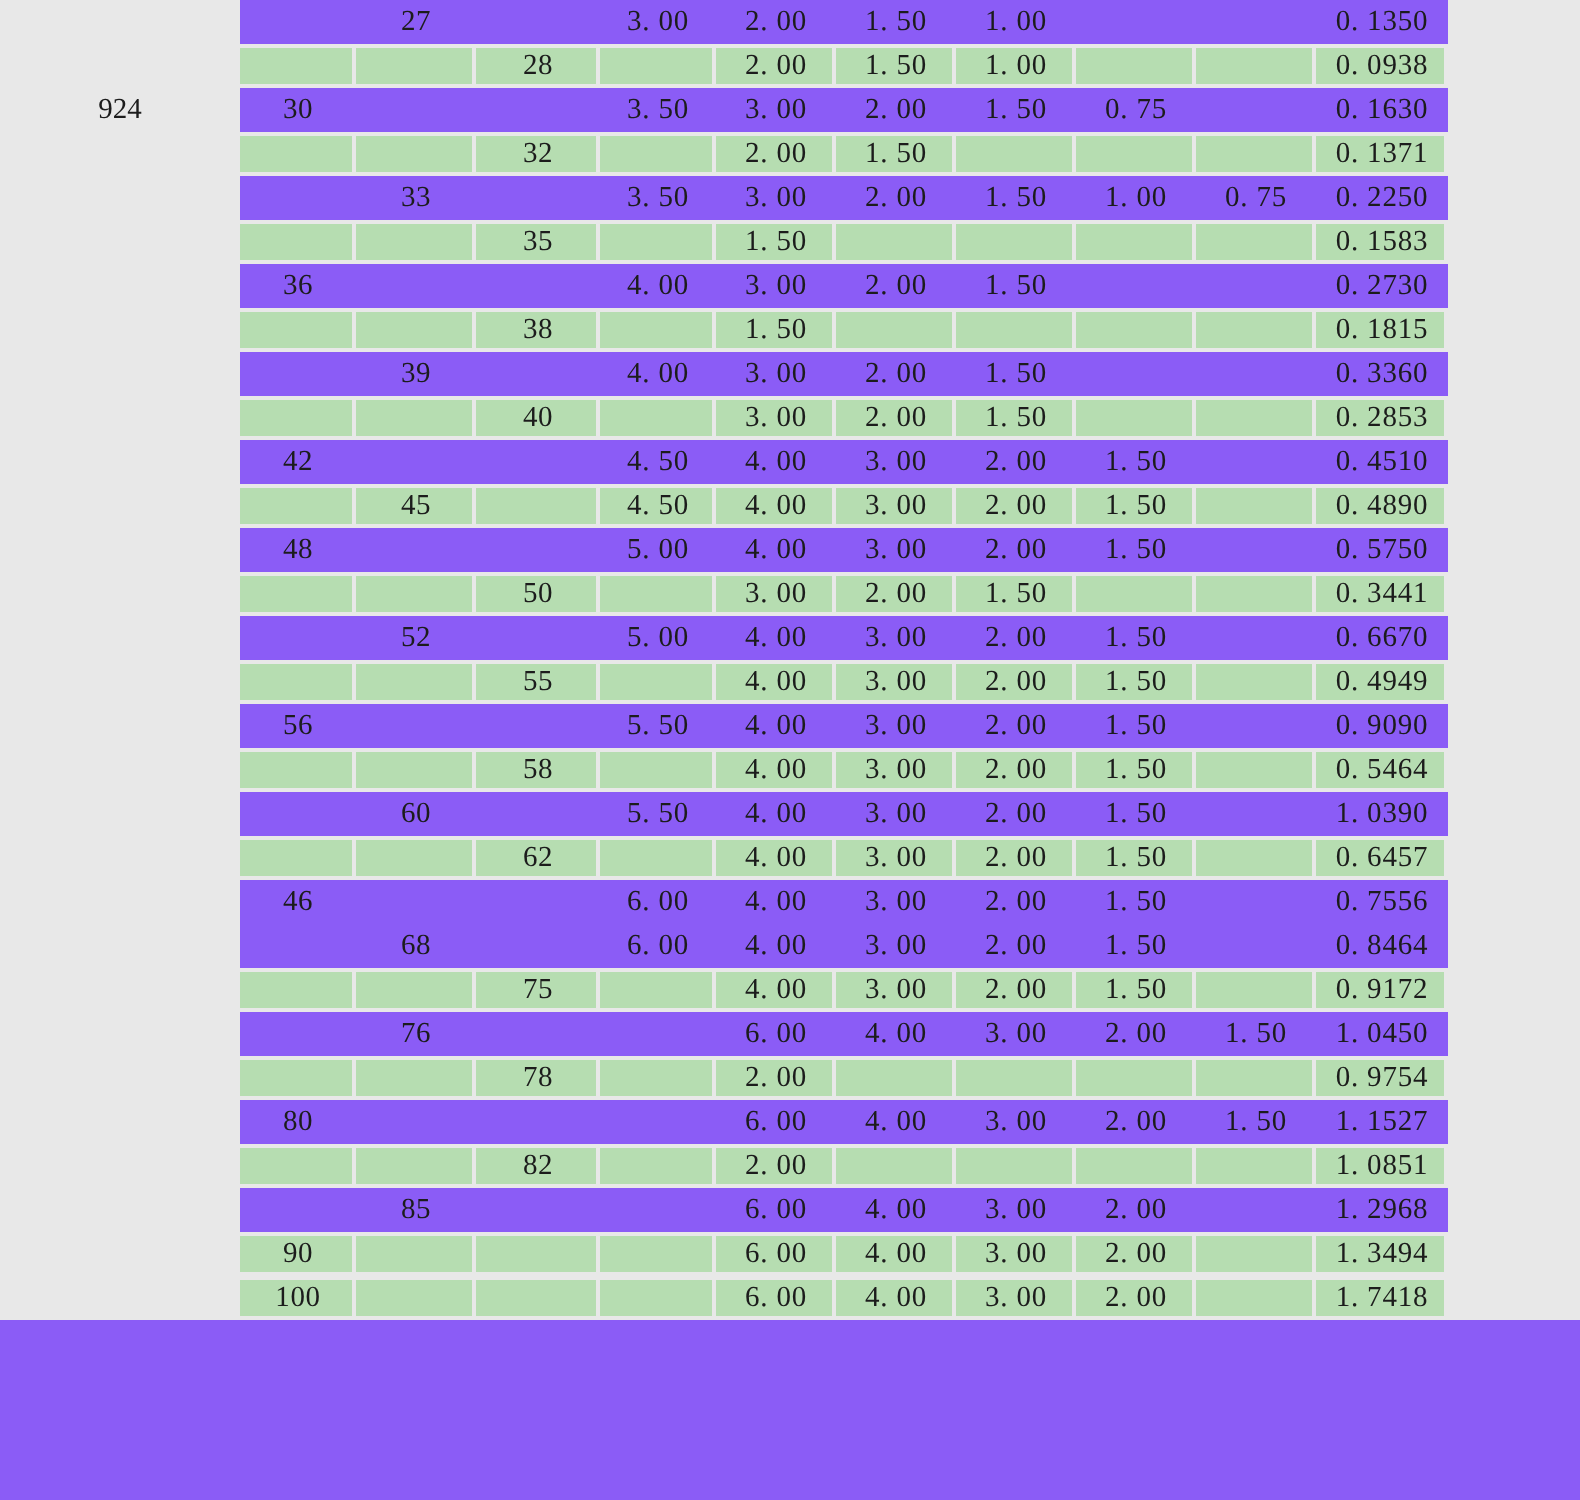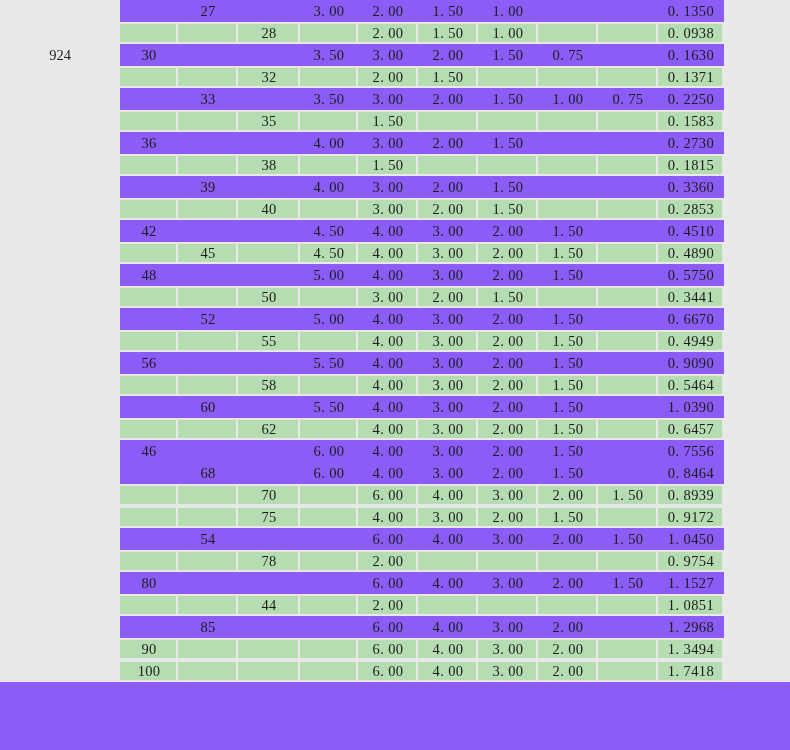--- a/index.html
+++ b/index.html
@@ -392,48 +392,34 @@
           <td class="num">2. 00</td>
           <td class="num">1. 50</td>
           <td class="num"></td>
           <td class="num">0. 8464</td>
           <td class="pad"></td>
         </tr>
         <tr class="green">
           <td class="rowhdr"></td>
           <td class="hl sz"></td>
           <td class="hl sz"></td>
-          <td class="hl sz">70</td>
-          <td class="hl num"></td>
-          <td class="hl num">6. 00</td>
-          <td class="hl num">4. 00</td>
-          <td class="hl num">3. 00</td>
-          <td class="hl num">2. 00</td>
-          <td class="hl num">1. 50</td>
-          <td class="hl num">0. 8939</td>
-          <td class="pad"></td>
-        </tr>
-        <tr class="green">
-          <td class="rowhdr"></td>
-          <td class="hl sz"></td>
-          <td class="hl sz"></td>
           <td class="hl sz">75</td>
           <td class="hl num"></td>
           <td class="hl num">4. 00</td>
           <td class="hl num">3. 00</td>
           <td class="hl num">2. 00</td>
           <td class="hl num">1. 50</td>
           <td class="hl num"></td>
           <td class="hl num">0. 9172</td>
           <td class="pad"></td>
         </tr>
         <tr class="plain">
           <td class="rowhdr"></td>
           <td class="sz"></td>
-          <td class="sz">54</td>
+          <td class="sz">76</td>
           <td class="sz"></td>
           <td class="num"></td>
           <td class="num">6. 00</td>
           <td class="num">4. 00</td>
           <td class="num">3. 00</td>
           <td class="num">2. 00</td>
           <td class="num">1. 50</td>
           <td class="num">1. 0450</td>
           <td class="pad"></td>
         </tr>
@@ -462,21 +448,21 @@
           <td class="num">3. 00</td>
           <td class="num">2. 00</td>
           <td class="num">1. 50</td>
           <td class="num">1. 1527</td>
           <td class="pad"></td>
         </tr>
         <tr class="green">
           <td class="rowhdr"></td>
           <td class="hl sz"></td>
           <td class="hl sz"></td>
-          <td class="hl sz">44</td>
+          <td class="hl sz">82</td>
           <td class="hl num"></td>
           <td class="hl num">2. 00</td>
           <td class="hl num"></td>
           <td class="hl num"></td>
           <td class="hl num"></td>
           <td class="hl num"></td>
           <td class="hl num">1. 0851</td>
           <td class="pad"></td>
         </tr>
         <tr class="plain">

